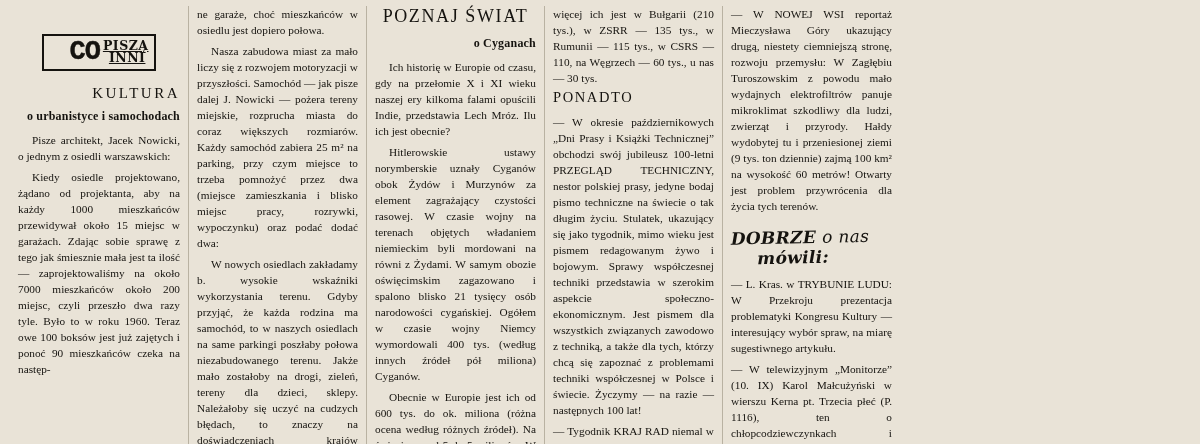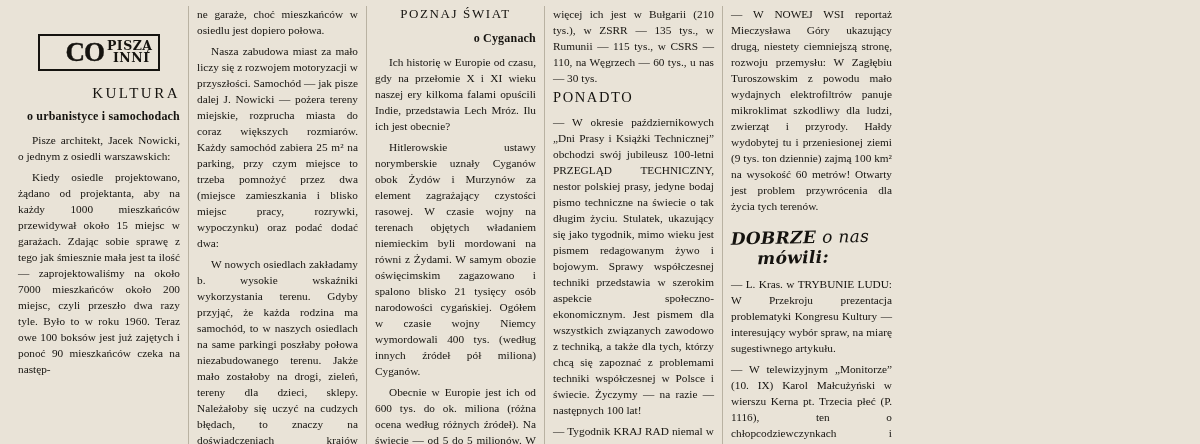--- a/index.html
+++ b/index.html
@@ -57,34 +57,35 @@
     display: inline-block;
     background: #e9e3d7;
     position: relative;
   }
   .logo-inner {
     display: flex;
     align-items: center;
     gap: 3px;
   }
   .logo-co {
-    font-family: Liberation Serif, serif;
+    font-family: Liberation Mono, monospace;
     font-weight: bold;
     font-size: 27px;
     letter-spacing: -1px;
     line-height: 26px;
     color: #15130f;
     margin-left: 20px;
     -webkit-text-stroke: 0.4px #15130f;
   }
   .logo-right {
     display: flex;
     flex-direction: column;
     justify-content: flex-start;
     line-height: 12px;
+    text-decoration: underline;
   }
   .logo-piszą, .logo-inni {
     font-family: "DejaVu Serif", serif;
     font-weight: bold;
     font-size: 12.5px;
     letter-spacing: 0.5px;
   }
   .logo-inni { margin-left: 6px; }
 
   h2.section-title {
@@ -97,21 +98,21 @@
   }
   h3.subtitle {
     text-align: right;
     font-size: 12px;
     font-weight: bold;
     margin: 0 0 8px 0;
     letter-spacing: 0.2px;
   }
   h2.head-center {
     text-align: center;
-    font-size: 13px;
+    font-size: 18px;
     font-weight: normal;
     letter-spacing: 1.6px;
     margin: 0 0 9px 0;
   }
   h2.head-left {
     text-align: left;
     font-size: 14.5px;
     font-weight: normal;
     letter-spacing: 1.6px;
     margin: 3px 0 8px 0;

